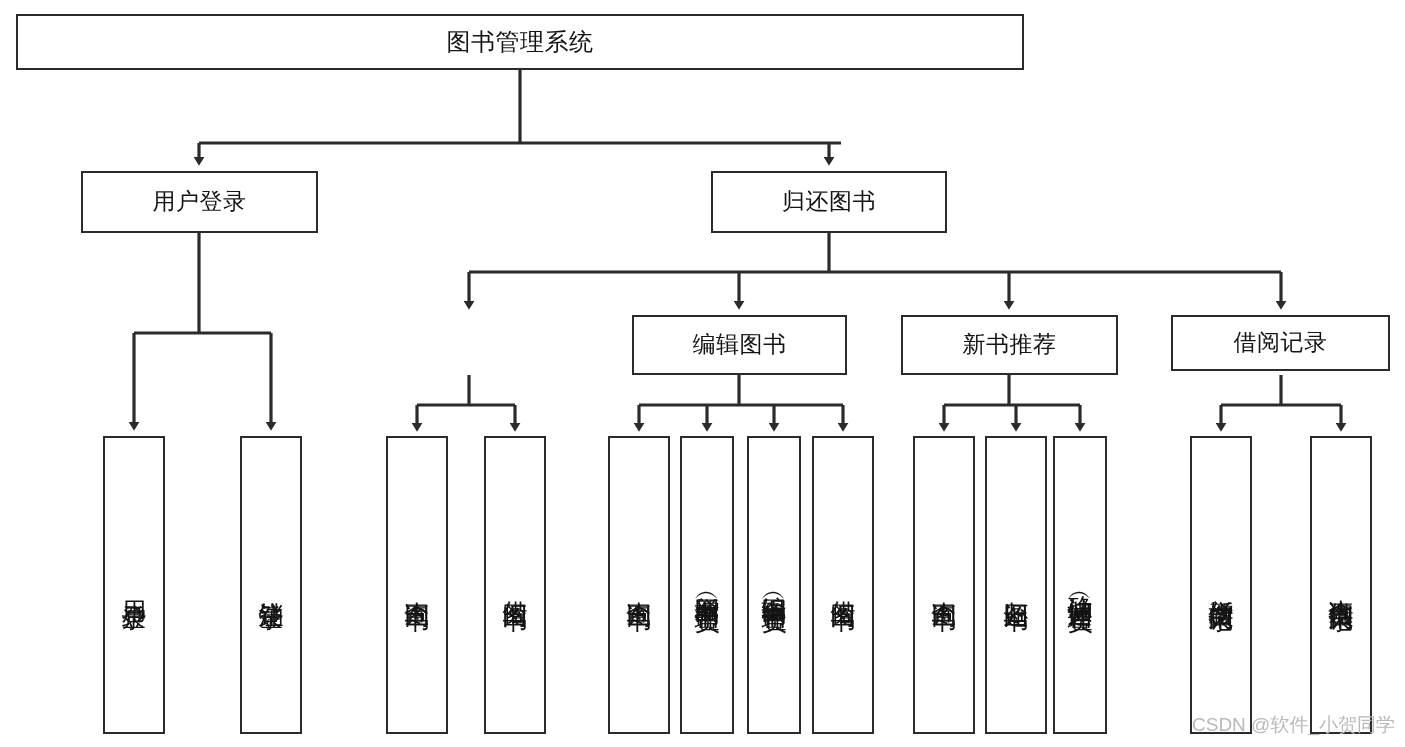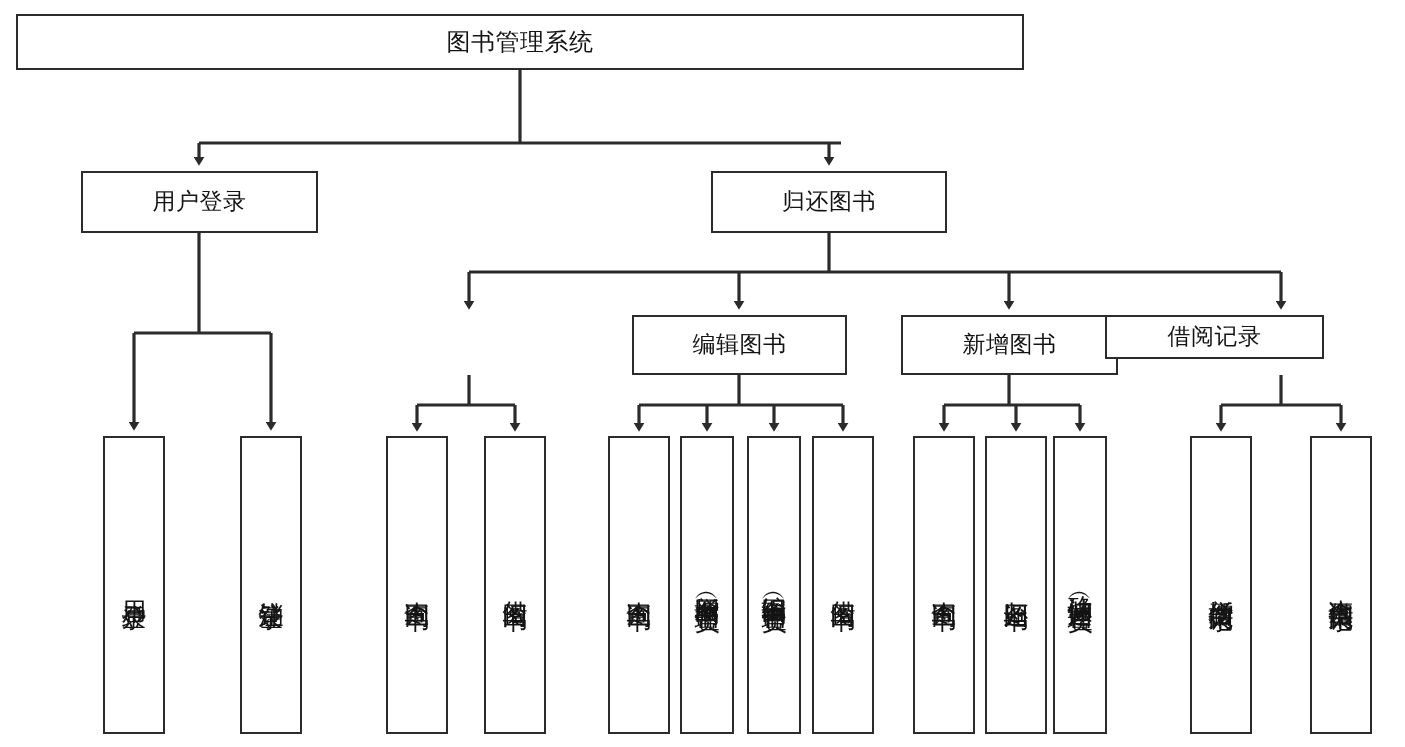--- a/index.html
+++ b/index.html
@@ -123,23 +123,23 @@
     <span class="node-label">用户登录</span>
   </div>
   <div class="node" style="left: 711px; top: 171px; width: 236px; height: 62px;">
     <span class="node-label">归还图书</span>
   </div>
 
   <div class="node" style="left: 632px; top: 315px; width: 215px; height: 60px;">
     <span class="node-label">编辑图书</span>
   </div>
   <div class="node" style="left: 901px; top: 315px; width: 217px; height: 60px;">
-    <span class="node-label">新增图书</span>
+    <span class="node-label">新书推荐</span>
   </div>
-  <div class="node" style="left: 1105px; top: 315px; width: 219px; height: 44px; font-family: Liberation Serif, serif;">
+  <div class="node" style="left: 1171px; top: 315px; width: 219px; height: 56px; font-family: Liberation Serif, serif;">
     <span class="node-label">借阅记录</span>
   </div>
 
   <div class="node vertical" style="left: 103px; top: 436px; width: 62px; height: 298px;">
     <span class="node-label">用户登录</span>
   </div>
   <div class="node vertical" style="left: 240px; top: 436px; width: 62px; height: 298px;">
     <span class="node-label">注销登录</span>
   </div>
   <div class="node vertical" style="left: 386px; top: 436px; width: 62px; height: 298px;">
@@ -169,14 +169,15 @@
   <div class="node vertical" style="left: 1053px; top: 436px; width: 54px; height: 298px;">
     <span class="node-label">确认归还（管理员）</span>
   </div>
   <div class="node vertical" style="left: 1190px; top: 436px; width: 62px; height: 298px;">
     <span class="node-label">新增借阅记录</span>
   </div>
   <div class="node vertical" style="left: 1310px; top: 436px; width: 62px; height: 298px;">
     <span class="node-label">查询借阅记录</span>
   </div>
 
+  <div class="watermark">CSDN @软件_小贺同学</div>
 
 </div>
 
 </body></html>

